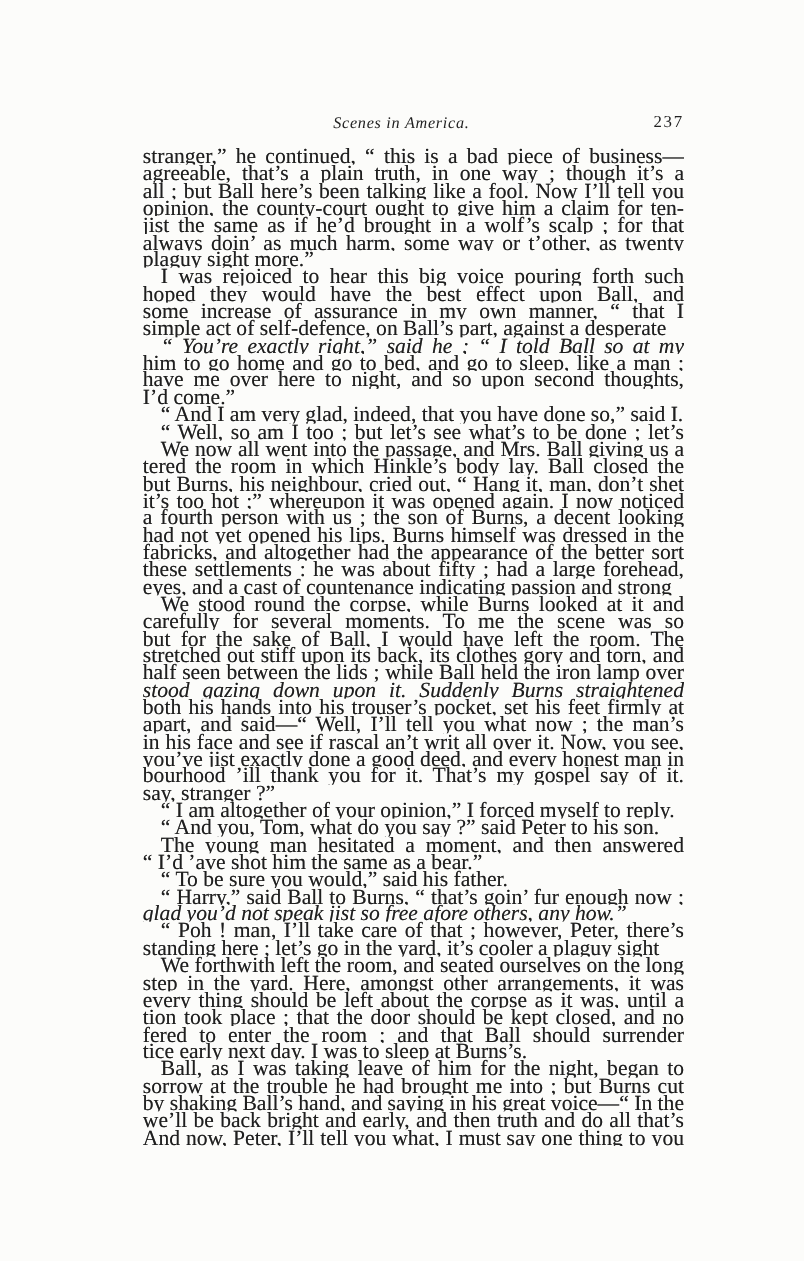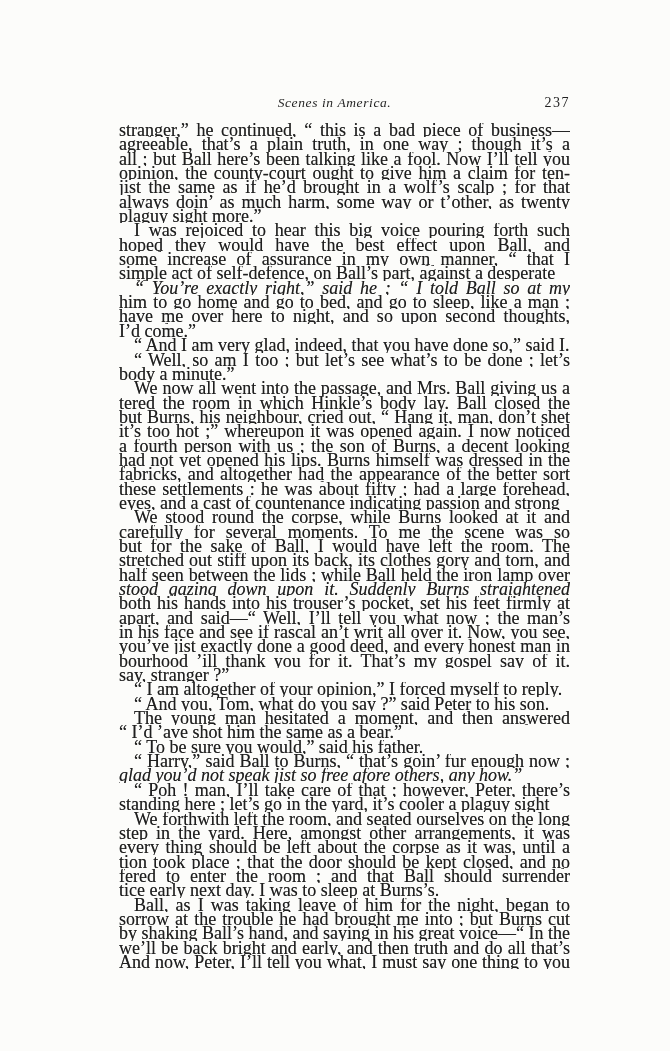--- a/index.html
+++ b/index.html
@@ -98,21 +98,20 @@
           <div class="line indent it">“ You’re exactly right,” said he ; “ I told Ball so at my house, and wanted</div>
           <div class="line">him to go home and go to bed, and go to sleep, like a man ; but he would</div>
           <div class="line">have me over here to night, and so upon second thoughts, myself, I concluded</div>
           <div class="line end">I’d come.”</div>
         </div>
         <div class="para">
           <div class="line indent end">“ And I am very glad, indeed, that you have done so,” said I.</div>
         </div>
         <div class="para">
           <div class="line indent">“ Well, so am I too ; but let’s see what’s to be done ; let’s look at the</div>
-          <div class="line end">body a minute.”</div>
         </div>
         <div class="para">
           <div class="line indent">We now all went into the passage, and Mrs. Ball giving us a lamp, en-</div>
           <div class="line">tered the room in which Hinkle’s body lay. Ball closed the door after us ;</div>
           <div class="line">but Burns, his neighbour, cried out, “ Hang it, man, don’t shet the door—</div>
           <div class="line">it’s too hot ;” whereupon it was opened again. I now noticed that there was</div>
           <div class="line">a fourth person with us ; the son of Burns, a decent looking young man, who</div>
           <div class="line">had not yet opened his lips. Burns himself was dressed in the finer home-spun</div>
           <div class="line">fabricks, and altogether had the appearance of the better sort of farmers in</div>
           <div class="line">these settlements : he was about fifty ; had a large forehead, black hair and</div>

